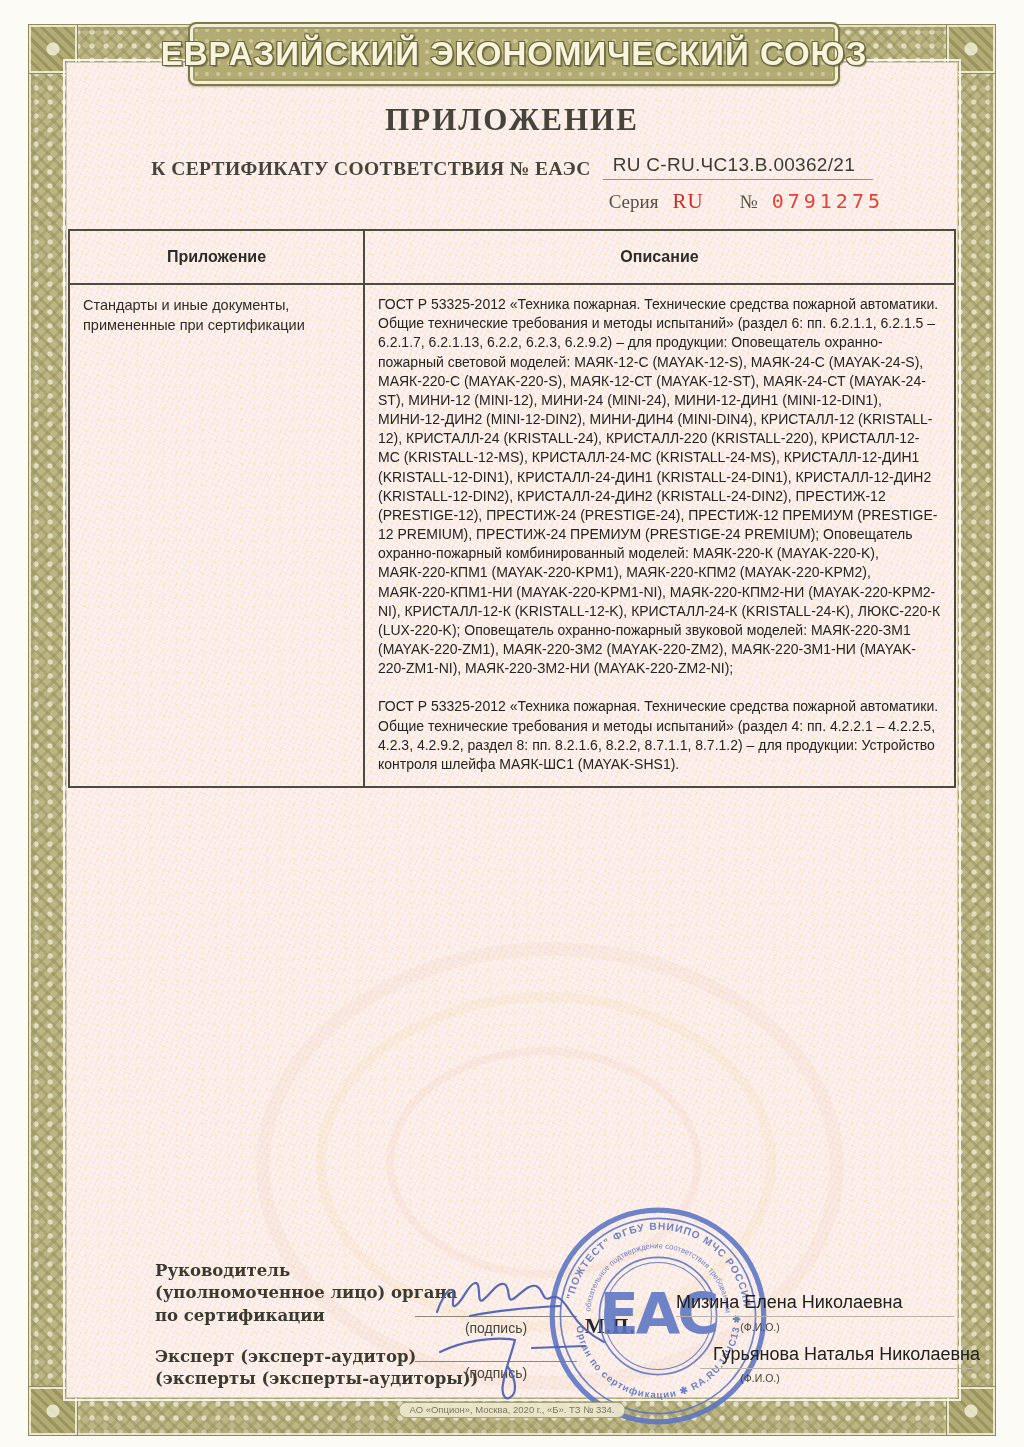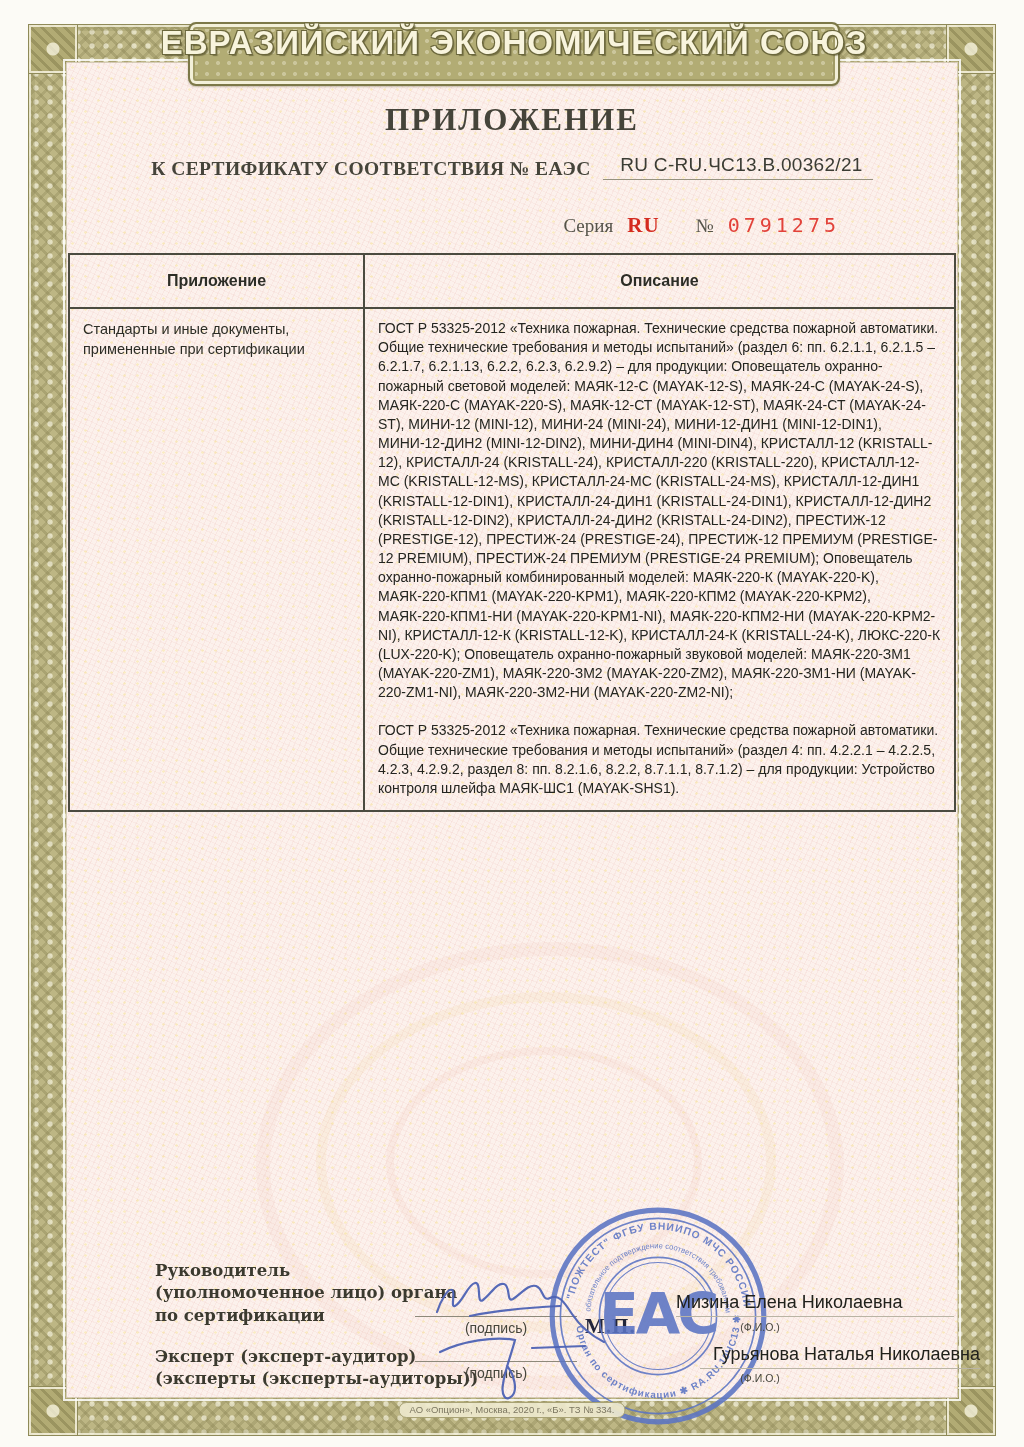--- a/index.html
+++ b/index.html
@@ -51,43 +51,43 @@
   .ring.r3{left:320px;top:985px;width:300px;height:215px;border:8px solid rgba(238,180,155,.12);}
 
   
   .banner{
     position:absolute; left:188px; top:22px; width:648px; height:60px; z-index:6;
     background-color:#b2ac74;
     background-image:radial-gradient(circle at 6px 6px, rgba(250,247,228,.35) 1.6px, rgba(250,247,228,0) 2.4px);
     background-size:11px 11px;
     border:2px solid #7c7848; border-radius:8px;
     box-shadow: inset 0 0 0 3px rgba(252,249,230,.9), inset 0 0 0 5px #a19b66, 0 1px 2px rgba(90,85,40,.35);
-    display:flex; align-items:flex-start; justify-content:center;
+    display:flex; align-items:center; justify-content:center;
   }
   .banner-text{
     font-family:"Liberation Sans", sans-serif; font-weight:700; font-size:33px;
     letter-spacing:1px; color:#f8f4dd; white-space:nowrap;
     text-shadow:-1px -1px 0 #6b673c, 1px -1px 0 #6b673c, -1px 1px 0 #6b673c, 1px 1px 0 #6b673c, 2px 2px 1px rgba(70,66,30,.55);
   }
 
   
   .stack{position:relative; padding:40px 2px 0 2px; z-index:3;}
   .doc-title{
     text-align:center; font-family:"Liberation Serif", serif; font-weight:700;
     font-size:31px; letter-spacing:2px; color:#45443a;
   }
   .cert-row{display:flex; justify-content:center; align-items:flex-end; gap:12px; margin-top:16px;}
   .cert-label{font-family:"Liberation Serif", serif; font-weight:700; font-size:19.5px; color:#45443a; letter-spacing:.4px;}
   .cert-number{
     font-family:"Liberation Sans", sans-serif; font-size:19px; color:#3b3c34; letter-spacing:.3px;
-    border-bottom:1px solid #95927f; padding:0 10px 3px 10px; min-width:250px; text-align:right;
-  }
-  .seria-row{display:flex; justify-content:flex-end; align-items:baseline; padding-right:116px; gap:14px; margin-top:9px;}
+    border-bottom:1px solid #95927f; padding:0 10px 3px 10px; min-width:250px; text-align:left;
+  }
+  .seria-row{display:flex; justify-content:flex-end; align-items:baseline; padding-right:72px; gap:14px; margin-top:9px;}
   .seria-label{font-family:"Liberation Serif", serif; font-size:19px; color:#55544a;}
-  .seria-value{font-family:"Liberation Serif", serif; font-weight:700; font-size:21px; color:#d42b1f; letter-spacing:1px; margin-right:22px;margin-top:24px;}
+  .seria-value{font-family:"Liberation Serif", serif; font-weight:400; font-size:21px; color:#d42b1f; letter-spacing:1px; margin-right:22px;}
   .num-sign{font-family:"Liberation Serif", serif; font-size:19px; color:#55544a;}
   .blank-number{font-family:"DejaVu Sans Mono", monospace; font-size:20px; color:#e2423a; letter-spacing:4px;}
   .form-type{text-align:center; font-weight:700; font-size:16px; color:#32332c; margin-top:13px;}
 
   
   .doc-table{
     display:grid; grid-template-columns:295px 1fr; margin-top:15px;
     border:2px solid #4b4b40; background:transparent;
   }
   .th{

